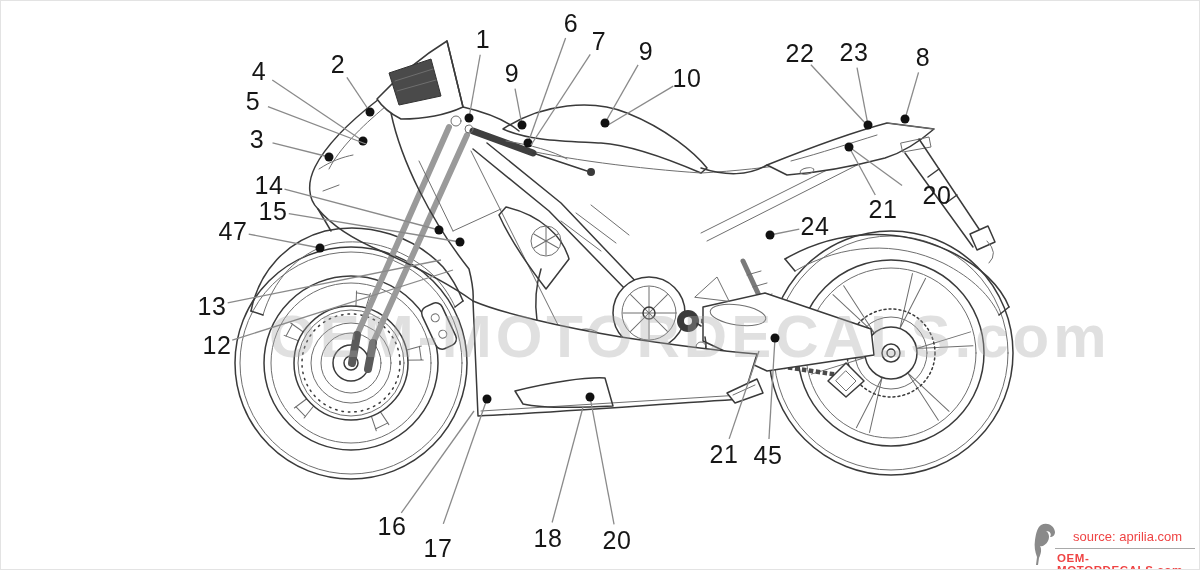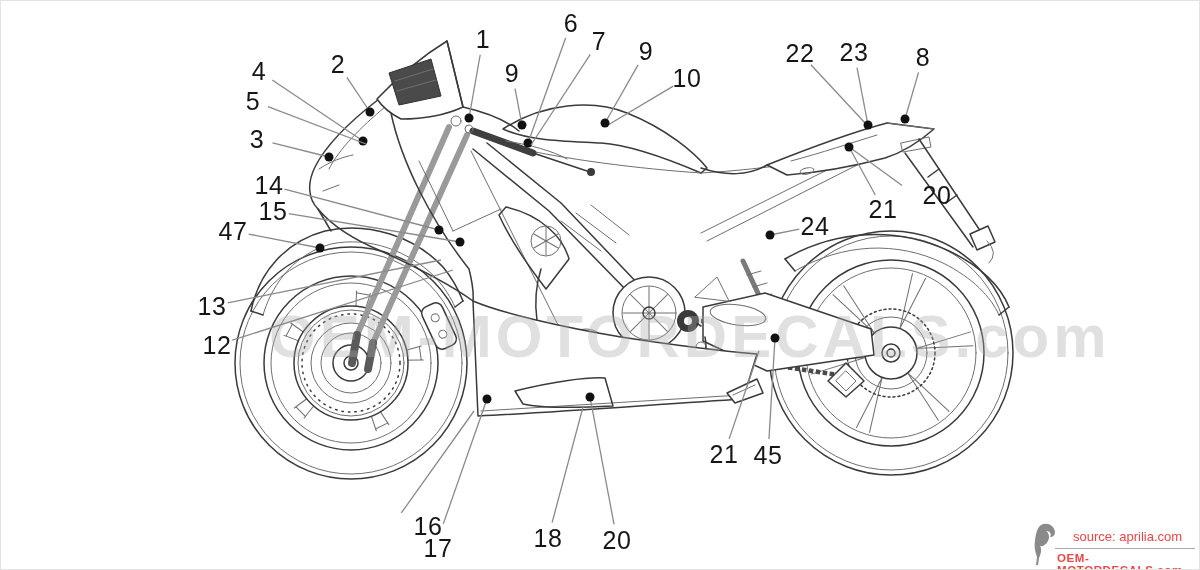--- a/index.html
+++ b/index.html
@@ -321,21 +321,21 @@
       <div class="callout" style="left: 570px; top: 22px;">6</div>
       <div class="callout" style="left: 598px; top: 40px;">7</div>
       <div class="callout" style="left: 922px; top: 56px;">8</div>
       <div class="callout" style="left: 511px; top: 72px;">9</div>
       <div class="callout" style="left: 686px; top: 77px;">10</div>
       <div class="callout" style="left: 645px; top: 50px;">9</div>
       <div class="callout" style="left: 216px; top: 344px;">12</div>
       <div class="callout" style="left: 211px; top: 305px;">13</div>
       <div class="callout" style="left: 268px; top: 184px;">14</div>
       <div class="callout" style="left: 272px; top: 210px;">15</div>
-      <div class="callout" style="left: 391px; top: 525px; margin-left: 36px;">16</div>
+      <div class="callout" style="left: 391px; top: 525px;">16</div>
       <div class="callout" style="left: 437px; top: 538px; margin-top: 9px;">17</div>
       <div class="callout" style="left: 547px; top: 537px;">18</div>
       <div class="callout" style="left: 616px; top: 539px;">20</div>
       <div class="callout" style="left: 936px; top: 194px;">20</div>
       <div class="callout" style="left: 882px; top: 208px;">21</div>
       <div class="callout" style="left: 799px; top: 52px;">22</div>
       <div class="callout" style="left: 853px; top: 51px;">23</div>
       <div class="callout" style="left: 814px; top: 225px;">24</div>
       <div class="callout" style="left: 232px; top: 230px;">47</div>
       <div class="callout" style="left: 723px; top: 453px;">21</div>

